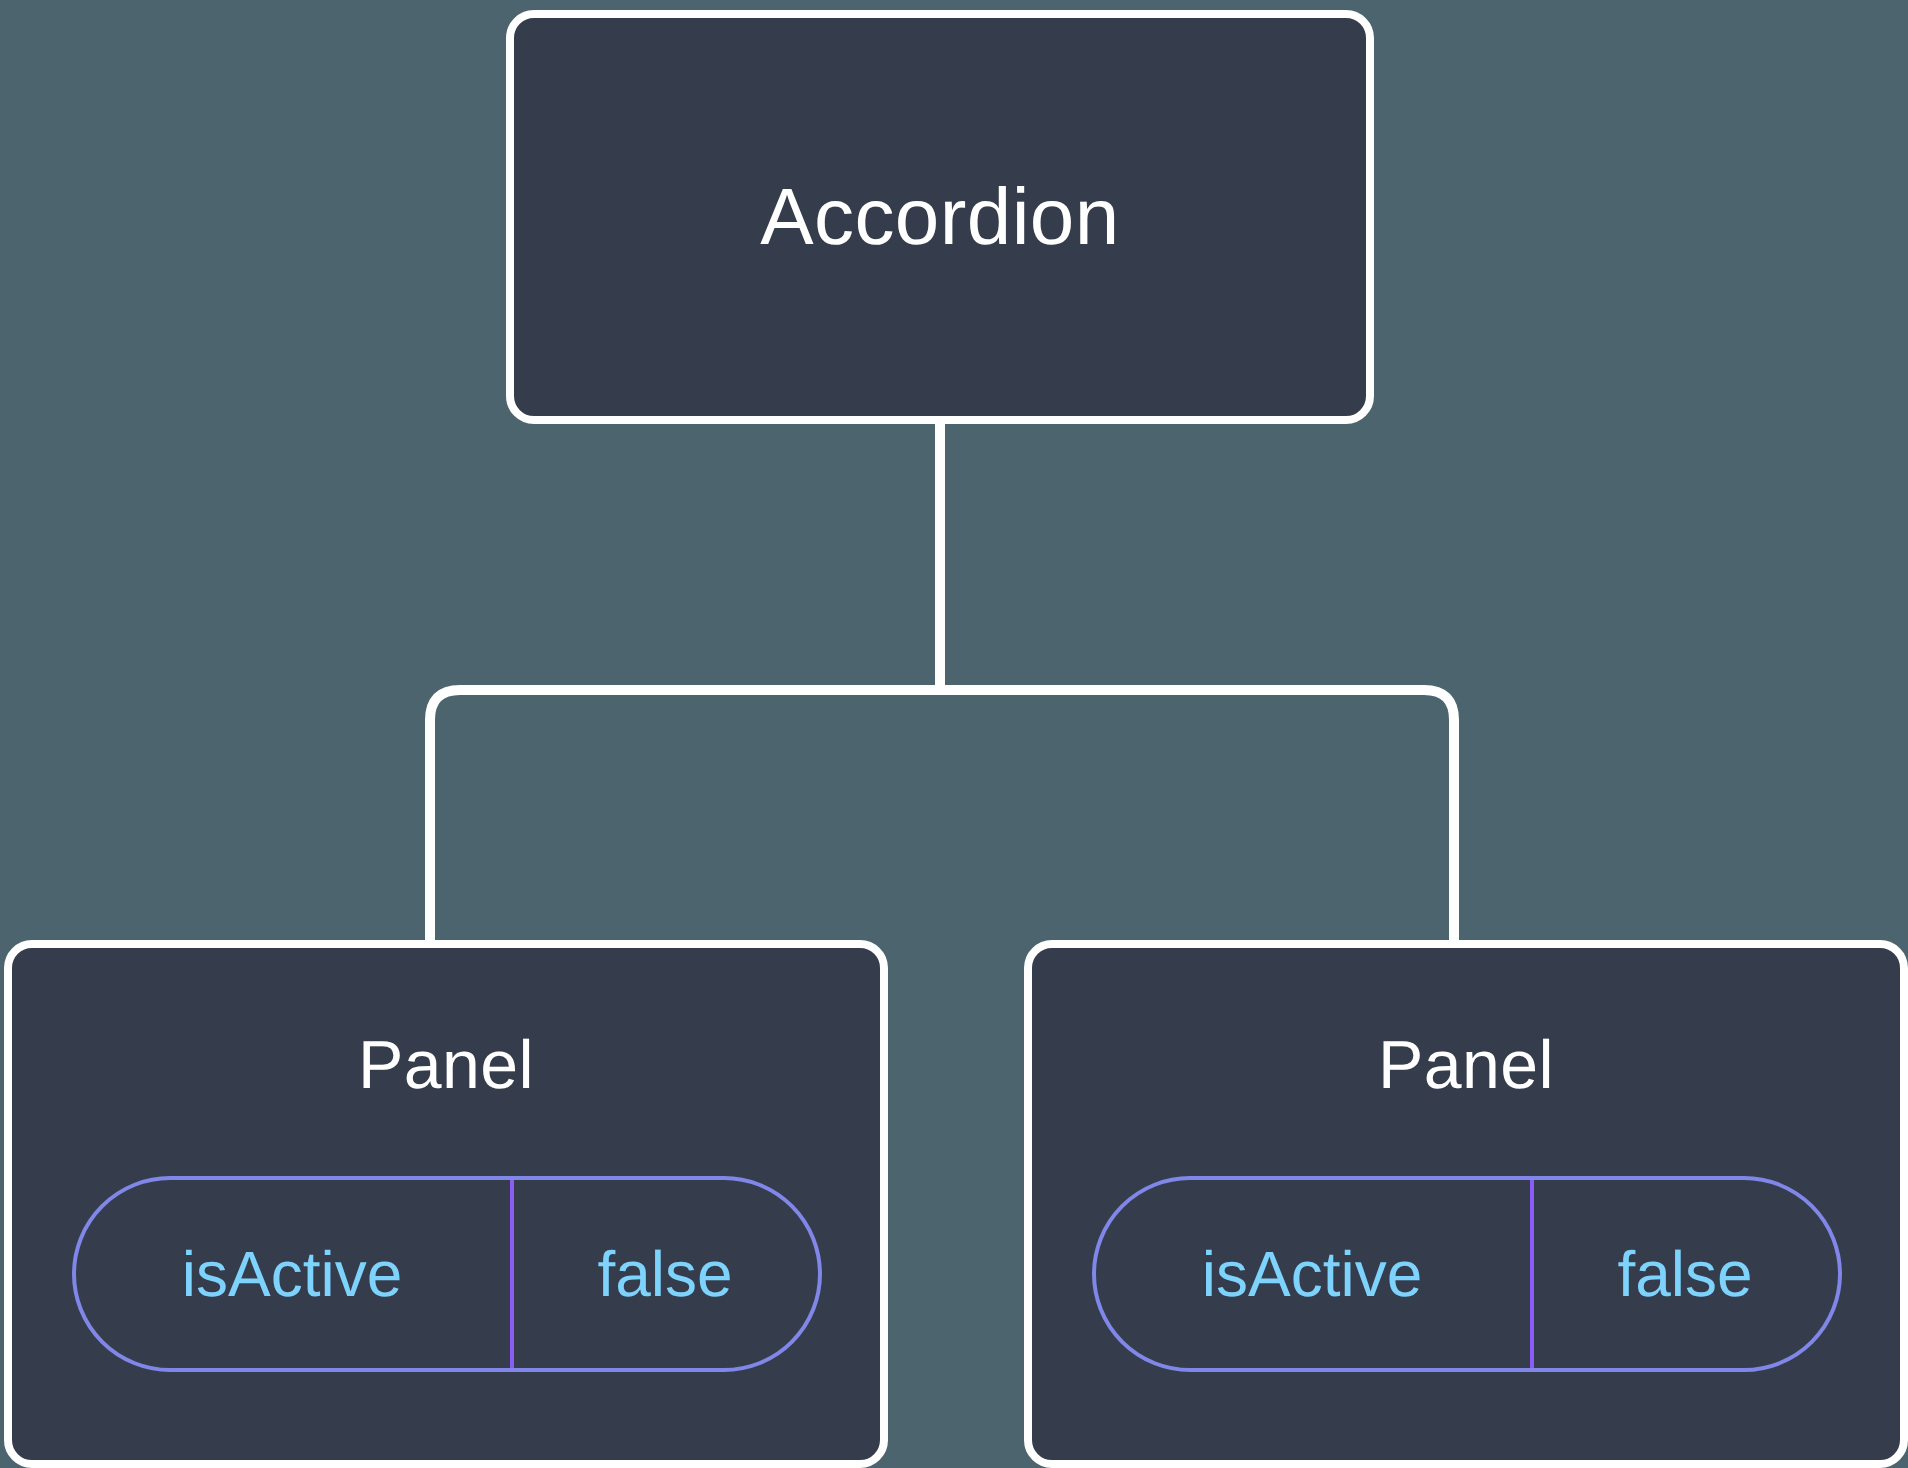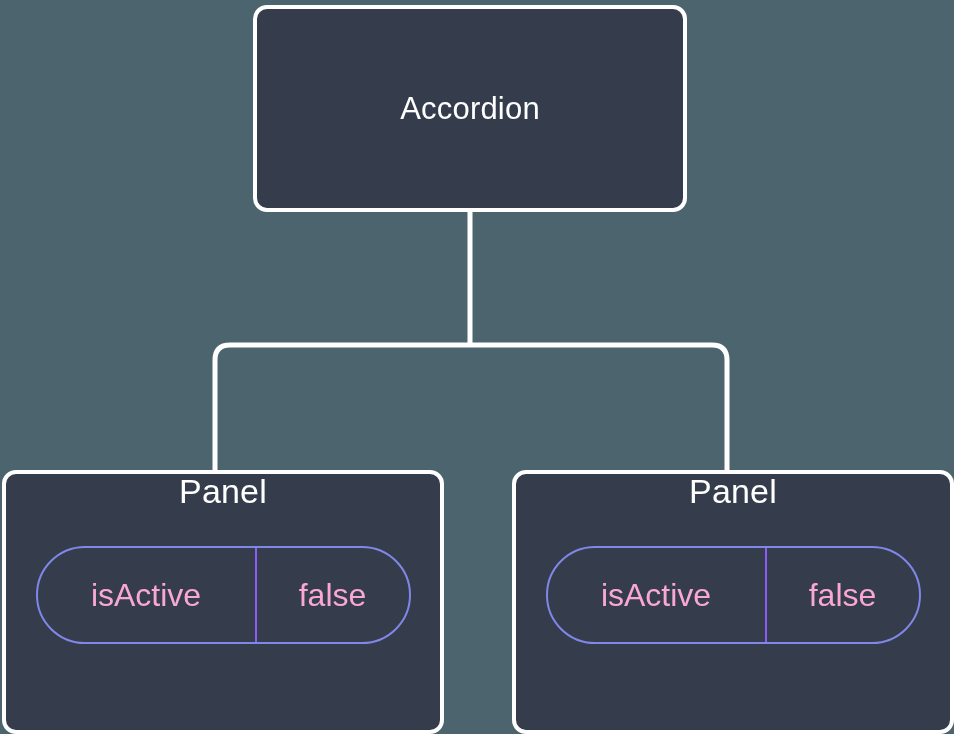--- a/index.html
+++ b/index.html
@@ -51,52 +51,53 @@
     width: 434px;
     height: 207px;
     justify-content: center;
   }
 
   .node-child {
     top: 470px;
     width: 442px;
     height: 264px;
     justify-content: flex-start;
+    padding-top: 42px;
   }
   .node-child-left  { left: 2px; }
   .node-child-right { left: 512px; }
 
   .node-title {
     color: #ffffff;
     font-size: 34px;
     line-height: 1;
     letter-spacing: 0.2px;
     white-space: nowrap;
   }
   .node-root .node-title {
-    font-size: 31px;
+    font-size: 40px;
   }
 
   
   .prop-pill {
     margin-top: 38px;
     height: 98px;
     box-sizing: border-box;
     border: 2px solid #8087e8;
     border-radius: 49px;
     display: flex;
     align-items: stretch;
     overflow: hidden;
   }
   .prop-key,
   .prop-value {
     display: flex;
     align-items: center;
     justify-content: center;
-    color: #f9a8d4;
+    color: #7dd3fc;
     font-size: 32px;
     line-height: 1;
     white-space: nowrap;
   }
   .prop-key {
     width: 217px;
   }
   .prop-value {
     width: 152px;
     border-left: 2px solid #8b5cf6;

